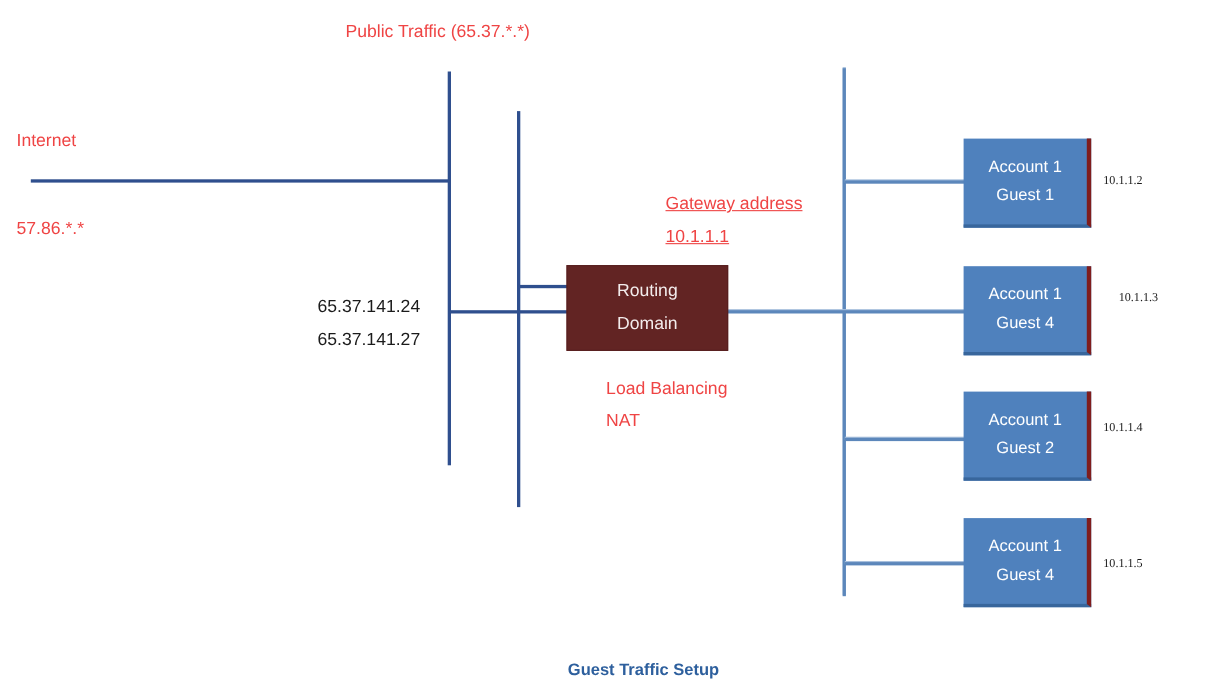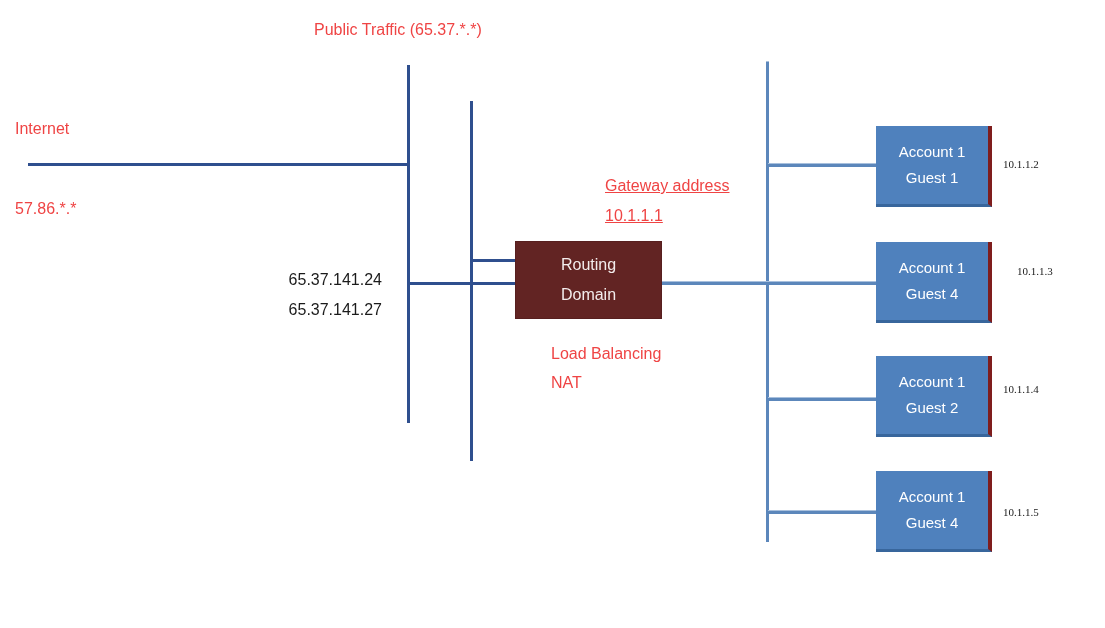--- a/index.html
+++ b/index.html
@@ -109,14 +109,15 @@
     <div>Guest 2</div>
   </div>
   <div class="ip-lbl" style="top:383px;">10.1.1.4</div>
 
   <div class="gbox" style="top:471px;">
     <div>Account 1</div>
     <div>Guest 4</div>
   </div>
   <div class="ip-lbl" style="top:492px;margin-top:14px;">10.1.1.5</div>
 
+  <div class="caption">Guest Traffic Setup</div>
 
 </div>
 
 </body></html>

